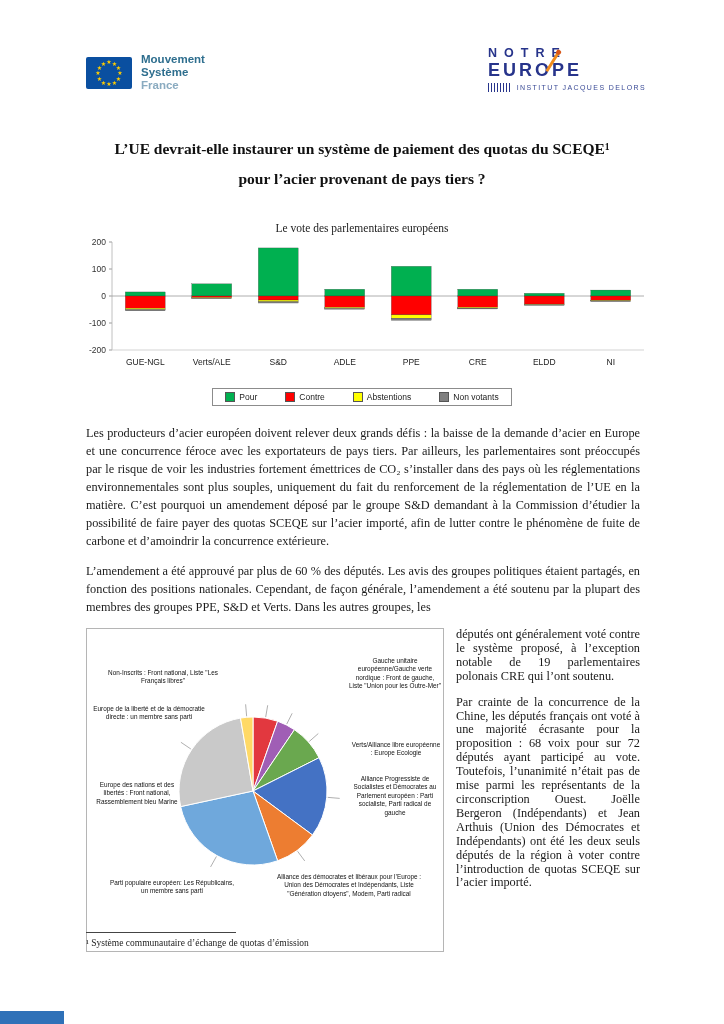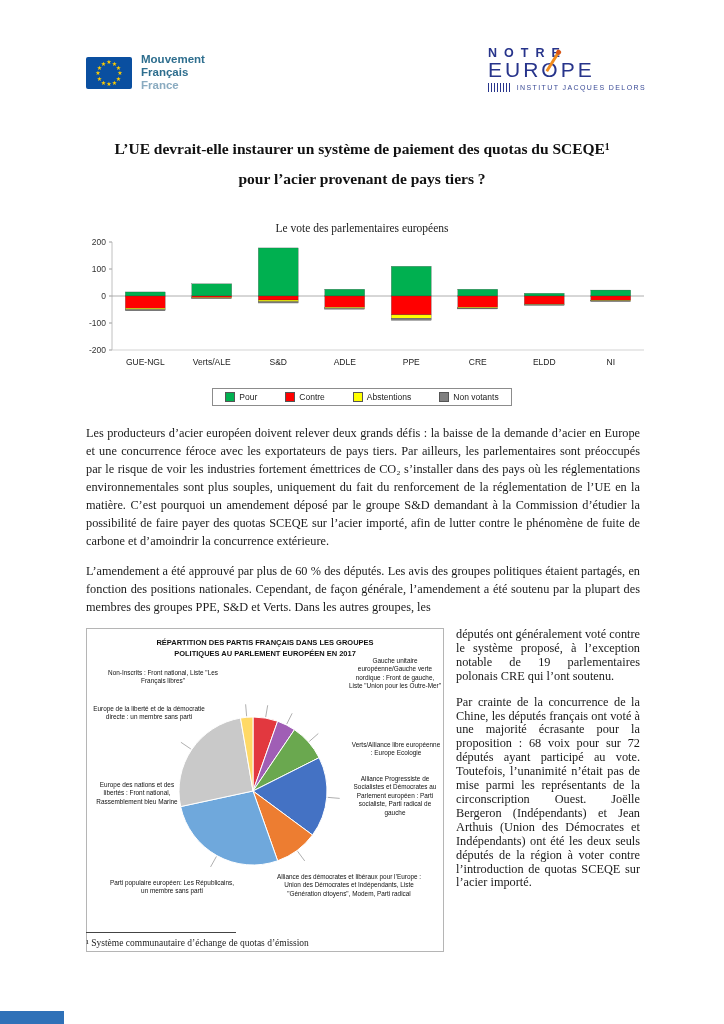--- a/index.html
+++ b/index.html
@@ -9,21 +9,21 @@
   
   .header{display:flex;justify-content:space-between;align-items:flex-end;padding:46px 78px 0 86px;}
   .me-logo{display:flex;align-items:center;gap:9px;}
   .me-flag{display:block;}
   .me-text{font-family:"Liberation Sans",sans-serif;line-height:13px;font-size:11.5px;}
   .me-text .b{font-weight:bold;color:#2e6e8e;}
   .me-text .f{color:#8aabc0;font-weight:bold;}
 
   .ne-logo{font-family:"Liberation Sans",sans-serif;color:#27348b;text-align:left;position:relative;width:158px;}
   .ne-top{font-size:12.5px;font-weight:bold;letter-spacing:7px;line-height:14px;}
-  .ne-main{font-size:21px;font-weight:normal;letter-spacing:3px;line-height:20px;position:relative;}
+  .ne-main{font-size:18px;font-weight:bold;letter-spacing:3px;line-height:20px;position:relative;}
   .ne-match{position:absolute;left:63px;top:-9px;width:3px;height:22px;background:#f08c1e;transform:rotate(32deg);border-radius:1px;}
   .ne-match::before{content:"";position:absolute;top:-3px;left:-1px;width:5px;height:5px;border-radius:50%;background:#d8581a;}
   .ne-sub{display:flex;align-items:center;gap:5px;margin-top:3px;}
   .ne-bars{display:inline-block;width:30px;height:9px;
            background:repeating-linear-gradient(90deg,#27348b 0 1px,transparent 1px 3px);}
   .ne-sub-text{font-size:7px;letter-spacing:1.4px;color:#3a4a96;white-space:nowrap;}
 
   
   .title{margin:42px 60px 15px;text-align:center;font-weight:bold;font-size:15.5px;line-height:30px;color:#111;}
   .subtitle{margin-top:28px;text-align:center;font-size:11.5px;color:#222;}
@@ -76,21 +76,21 @@
             <text x="23.0" y="29.2" font-size="6" fill="#ffcc00" text-anchor="middle">★</text>
             <text x="17.5" y="27.7" font-size="6" fill="#ffcc00" text-anchor="middle">★</text>
             <text x="13.5" y="23.7" font-size="6" fill="#ffcc00" text-anchor="middle">★</text>
             <text x="12.0" y="18.2" font-size="6" fill="#ffcc00" text-anchor="middle">★</text>
             <text x="13.5" y="12.7" font-size="6" fill="#ffcc00" text-anchor="middle">★</text>
             <text x="17.5" y="8.7" font-size="6" fill="#ffcc00" text-anchor="middle">★</text>
           </g>
       </svg>
       <div class="me-text">
         <div class="b">Mouvement</div>
-        <div class="b">Français</div>
+        <div class="b">Système</div>
         <div class="f">France</div>
       </div>
     </div>
 
     <div class="ne-logo">
       <div class="ne-top">NOTRE</div>
       <div class="ne-main">
         <span>EUROPE</span>
         <span class="ne-match"></span>
       </div>
@@ -182,21 +182,20 @@
       <span class="swatch" style="background-color: rgb(127, 127, 127);"></span>
       <span>Non votants</span>
     </span>
   </div>
 
   <div class="body-text">Les producteurs d’acier européen doivent relever deux grands défis : la baisse de la demande d’acier en Europe et une concurrence féroce avec les exportateurs de pays tiers. Par ailleurs, les parlementaires sont préoccupés par le risque de voir les industries fortement émettrices de CO₂ s’installer dans des pays où les réglementations environnementales sont plus souples, uniquement du fait du renforcement de la réglementation de l’UE en la matière. C’est pourquoi un amendement déposé par le groupe S&amp;D demandant à la Commission d’étudier la possibilité de faire payer des quotas SCEQE sur l’acier importé, afin de lutter contre le phénomène de fuite de carbone et d’amoindrir la concurrence extérieure.</div>
   <div class="body-text">L’amendement a été approuvé par plus de 60 % des députés. Les avis des groupes politiques étaient partagés, en fonction des positions nationales. Cependant, de façon générale, l’amendement a été soutenu par la plupart des membres des groupes PPE, S&amp;D et Verts. Dans les autres groupes, les</div>
 
   <div class="columns">
     <div class="pie-box">
-      <div class="pie-title">RÉPARTITION DES PARTIS FRANÇAIS DANS LES GROUPES POLITIQUES AU PARLEMENT EUROPÉEN EN 2017</div>
       <svg class="pie-svg" width="300" height="210">
           <path d="M150,100 L150.00,26.00 A74,74 0 0 1 174.65,30.23 Z" fill="#e2383f" stroke="#ffffff" stroke-width="1"></path>
           <line x1="162.68" y1="26.08" x2="164.70" y2="14.25" stroke="#9a9a9a" stroke-width="0.8"></line>
           <path d="M150,100 L174.65,30.23 A74,74 0 0 1 191.44,38.69 Z" fill="#a05eb5" stroke="#ffffff" stroke-width="1"></path>
           <line x1="183.77" y1="33.03" x2="189.17" y2="22.32" stroke="#9a9a9a" stroke-width="0.8"></line>
           <path d="M150,100 L191.44,38.69 A74,74 0 0 1 216.08,66.68 Z" fill="#6aa84f" stroke="#ffffff" stroke-width="1"></path>
           <line x1="206.30" y1="50.45" x2="215.31" y2="42.52" stroke="#9a9a9a" stroke-width="0.8"></line>
           <path d="M150,100 L216.08,66.68 A74,74 0 0 1 209.50,144.00 Z" fill="#4472c4" stroke="#ffffff" stroke-width="1"></path>
           <line x1="224.73" y1="106.36" x2="236.69" y2="107.38" stroke="#9a9a9a" stroke-width="0.8"></line>
           <path d="M150,100 L209.50,144.00 A74,74 0 0 1 174.65,169.77 Z" fill="#ed7d31" stroke="#ffffff" stroke-width="1"></path>

